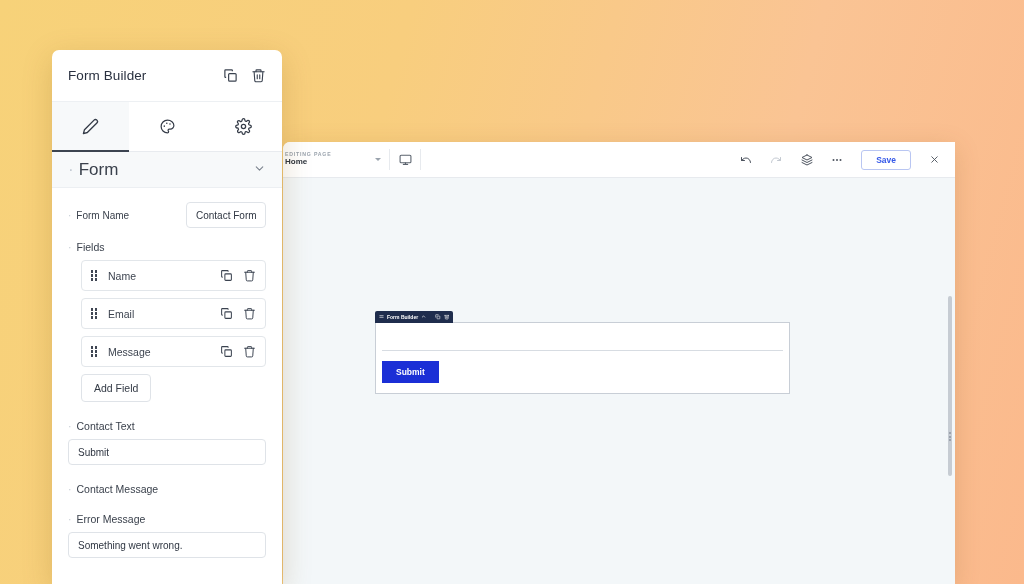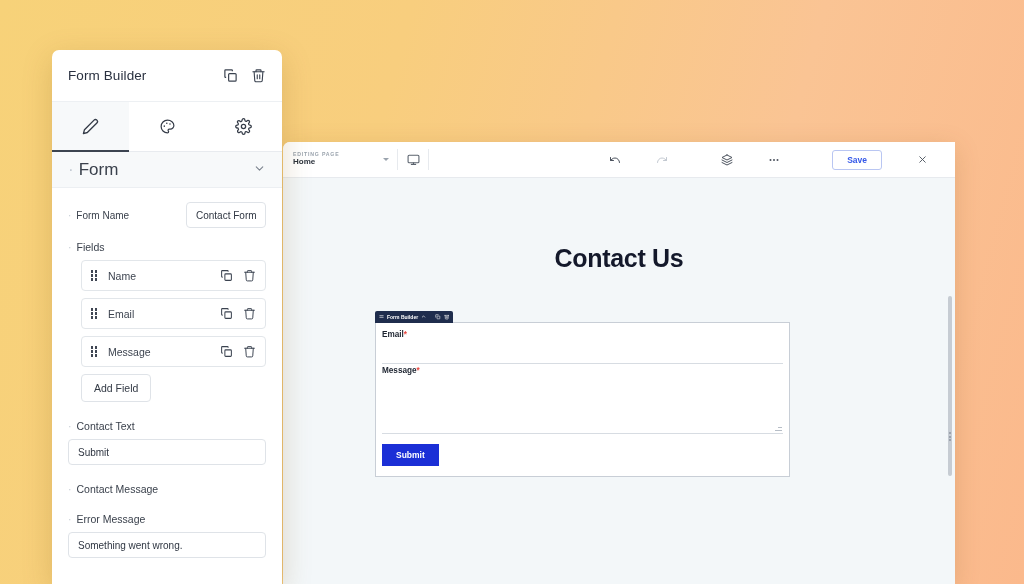--- a/index.html
+++ b/index.html
@@ -31,21 +31,21 @@
     background: #ffffff;
     border-bottom: 1px solid #e7eaee;
     display: flex;
     align-items: stretch;
     position: relative;
   }
 
   .tb-left {
     display: flex;
     align-items: center;
-    padding-left: 10px;
+    padding-left: 2px;
     flex: 0 0 auto;
   }
 
   .page-select {
     display: flex;
     align-items: center;
     gap: 44px;
     padding: 0 8px 0 0;
     height: 36px;
   }
@@ -76,22 +76,22 @@
     justify-content: center;
     cursor: pointer;
   }
   .tb-icon-btn svg { display: block; }
 
   .tb-spacer { flex: 1 1 auto; }
 
   .tb-right {
     display: flex;
     align-items: center;
-    gap: 17px;
-    padding-right: 18px;
+    gap: 0px;
+    padding-right: 6px;
   }
 
   .save-btn {
     border: 1px solid #b9c6f2;
     color: #3558e8;
     background: #ffffff;
     font-size: 8.5px;
     font-weight: 600;
     padding: 4px 14px;
     border-radius: 3px;
@@ -460,21 +460,20 @@
           <svg width="11" height="11" viewBox="0 0 24 24" fill="none" stroke="#4c535e" stroke-width="2" stroke-linecap="round">
             <line x1="18" y1="6" x2="6" y2="18"></line>
               <line x1="6" y1="6" x2="18" y2="18"></line>
           </svg>
         </span>
       </div>
     </div>
   </div>
 
   <div class="canvas">
-    <div class="canvas-heading">Contact Us</div>
 
     <div class="widget-wrap">
 
       <div class="widget-toolbar">
         <span>
           <svg width="5" height="5" viewBox="0 0 24 24" fill="none" stroke="#ffffff" stroke-width="3" stroke-linecap="round">
             <line x1="4" y1="8" x2="20" y2="8"></line>
               <line x1="4" y1="16" x2="20" y2="16"></line>
           </svg>
         </span>
@@ -497,33 +496,23 @@
               <path d="M19 6l-1 14a2 2 0 0 1-2 2H8a2 2 0 0 1-2-2L5 6"></path>
               <path d="M10 11v6M14 11v6"></path>
           </svg>
         </span>
       </div>
 
       <div class="form-box">
 
 
         <div class="field-row">
-          <div class="field-label"><span>Email</span><span class="req">*</span></div>
           <div class="field-input"></div>
         </div>
 
-        <div class="field-row">
-          <div class="field-label"><span>Message</span><span class="req">*</span></div>
-          <div class="field-textarea">
-            <span class="resize-grip">
-                <i></i>
-                <i></i>
-              </span>
-          </div>
-        </div>
 
         <button class="submit-btn">Submit</button>
       </div>
     </div>
 
     <div class="canvas-scrollbar"></div>
     <div class="canvas-resize-dots">
         <i></i>
         <i></i>
         <i></i>

